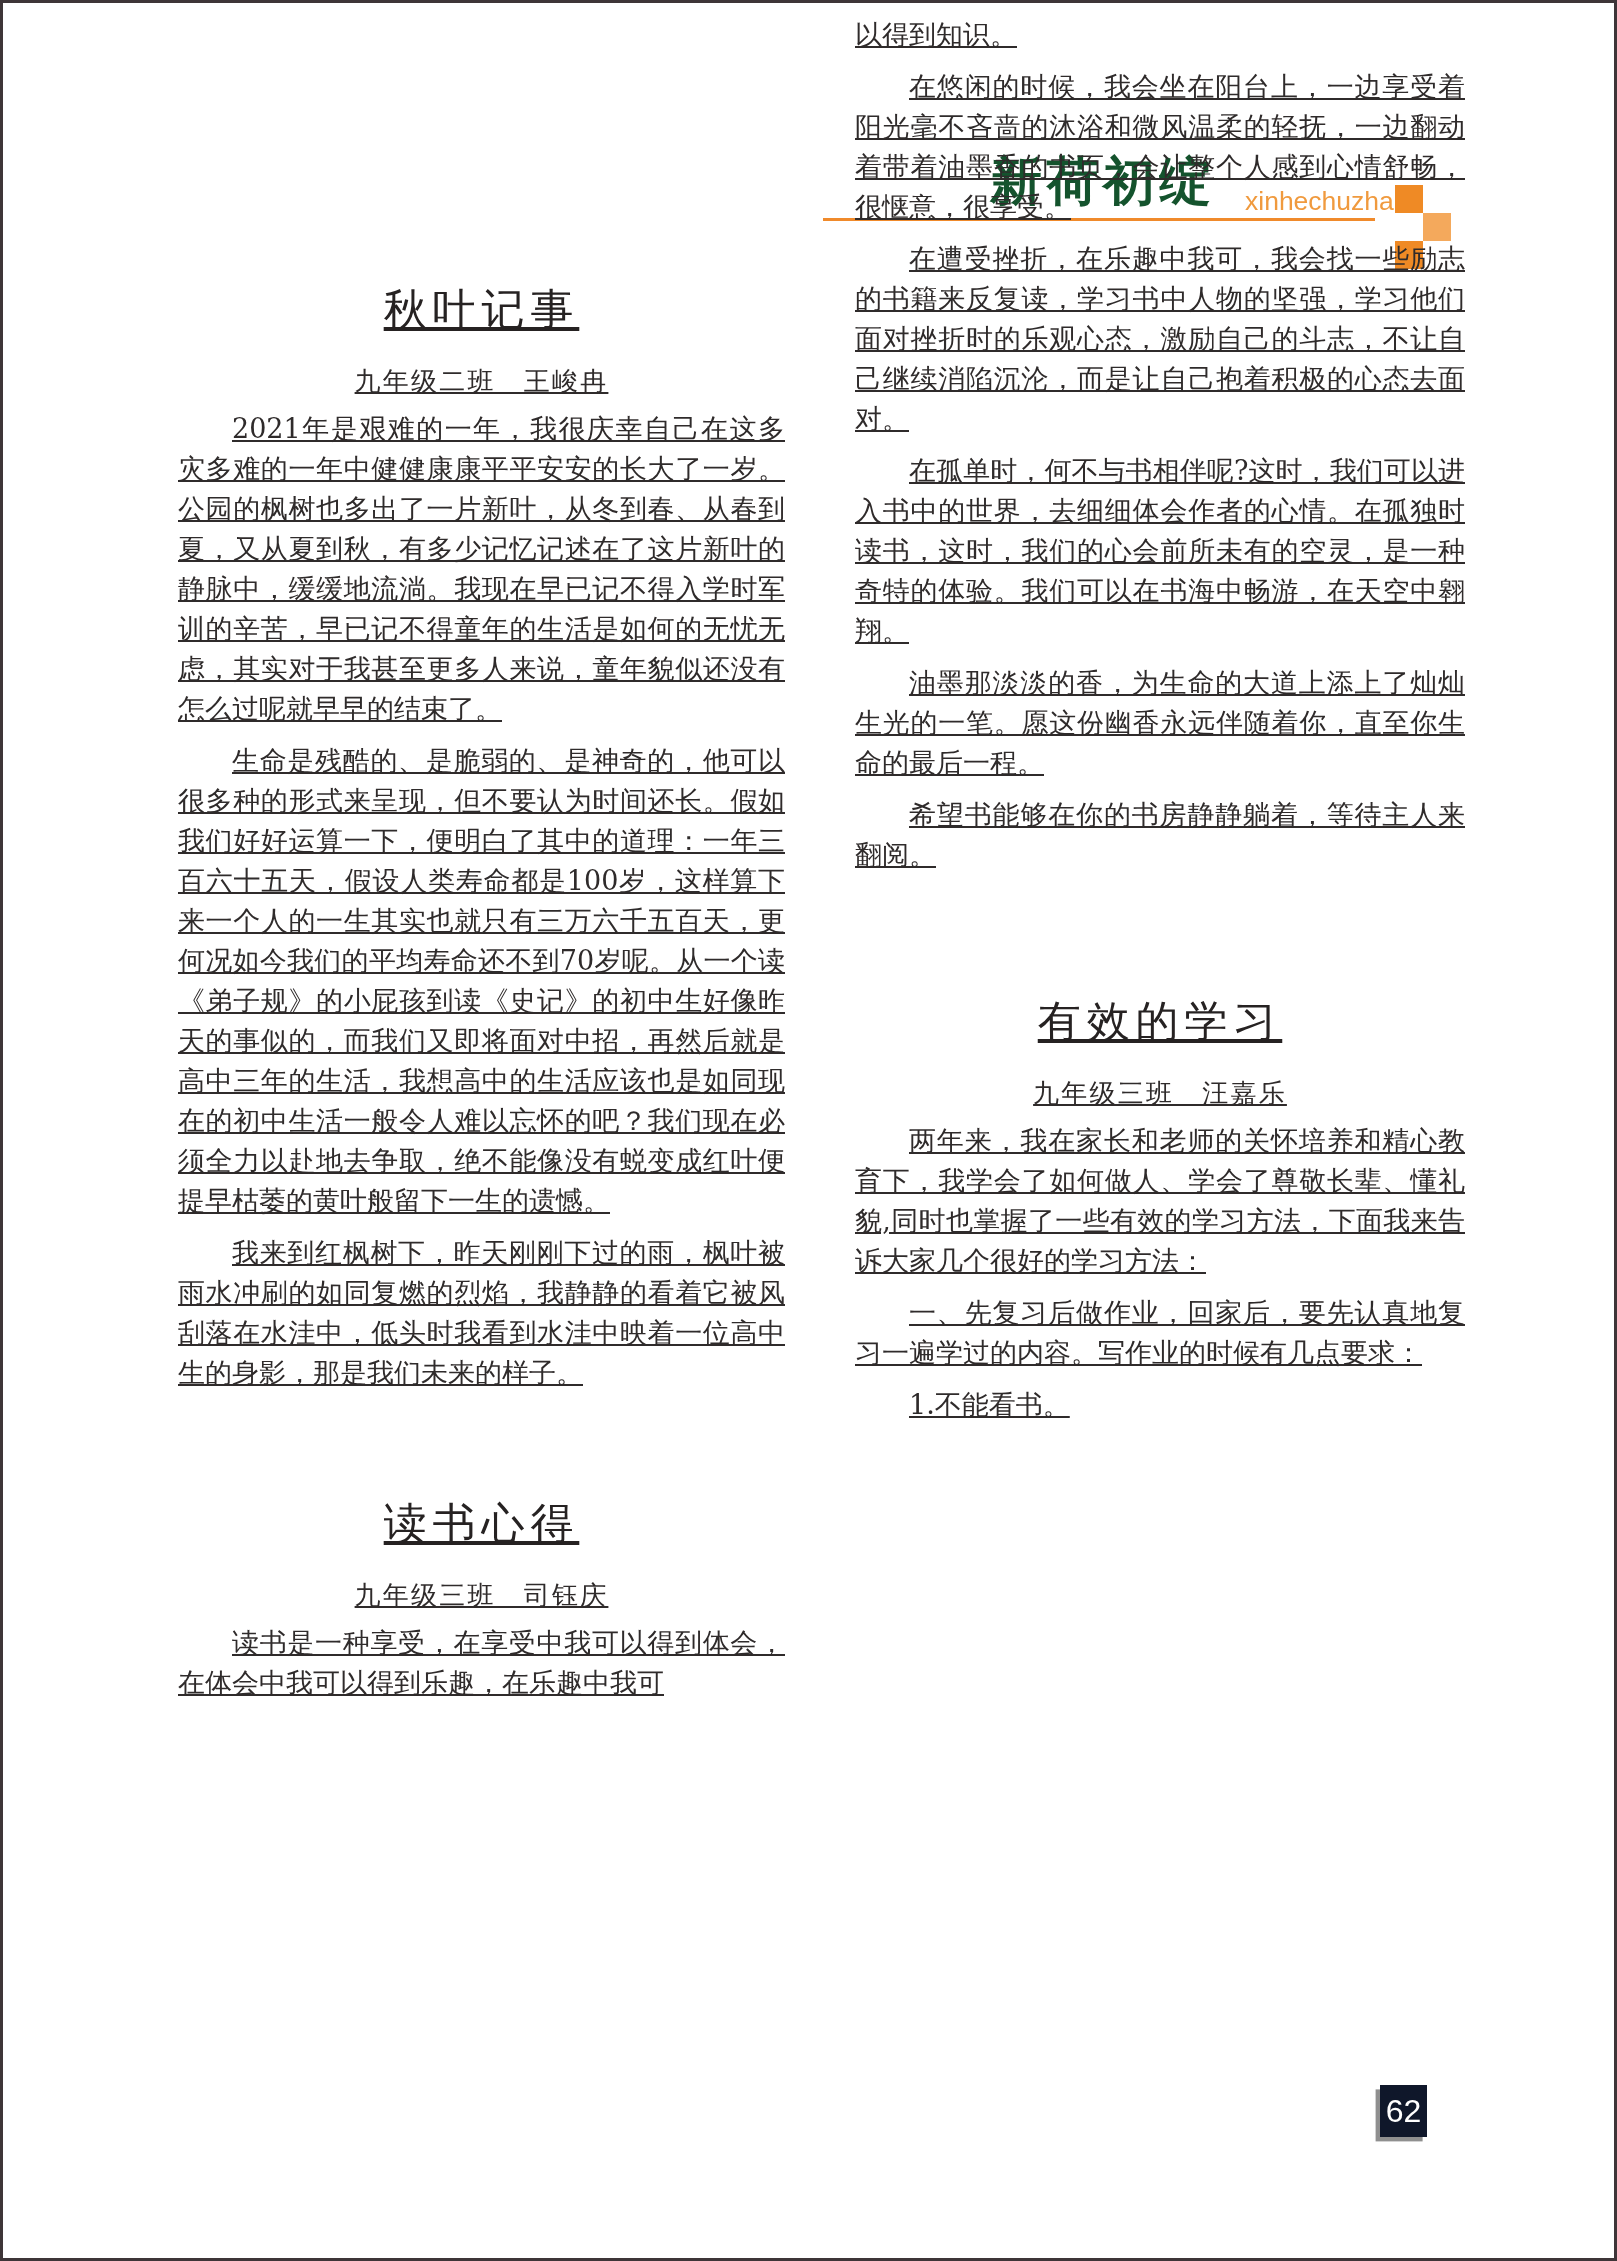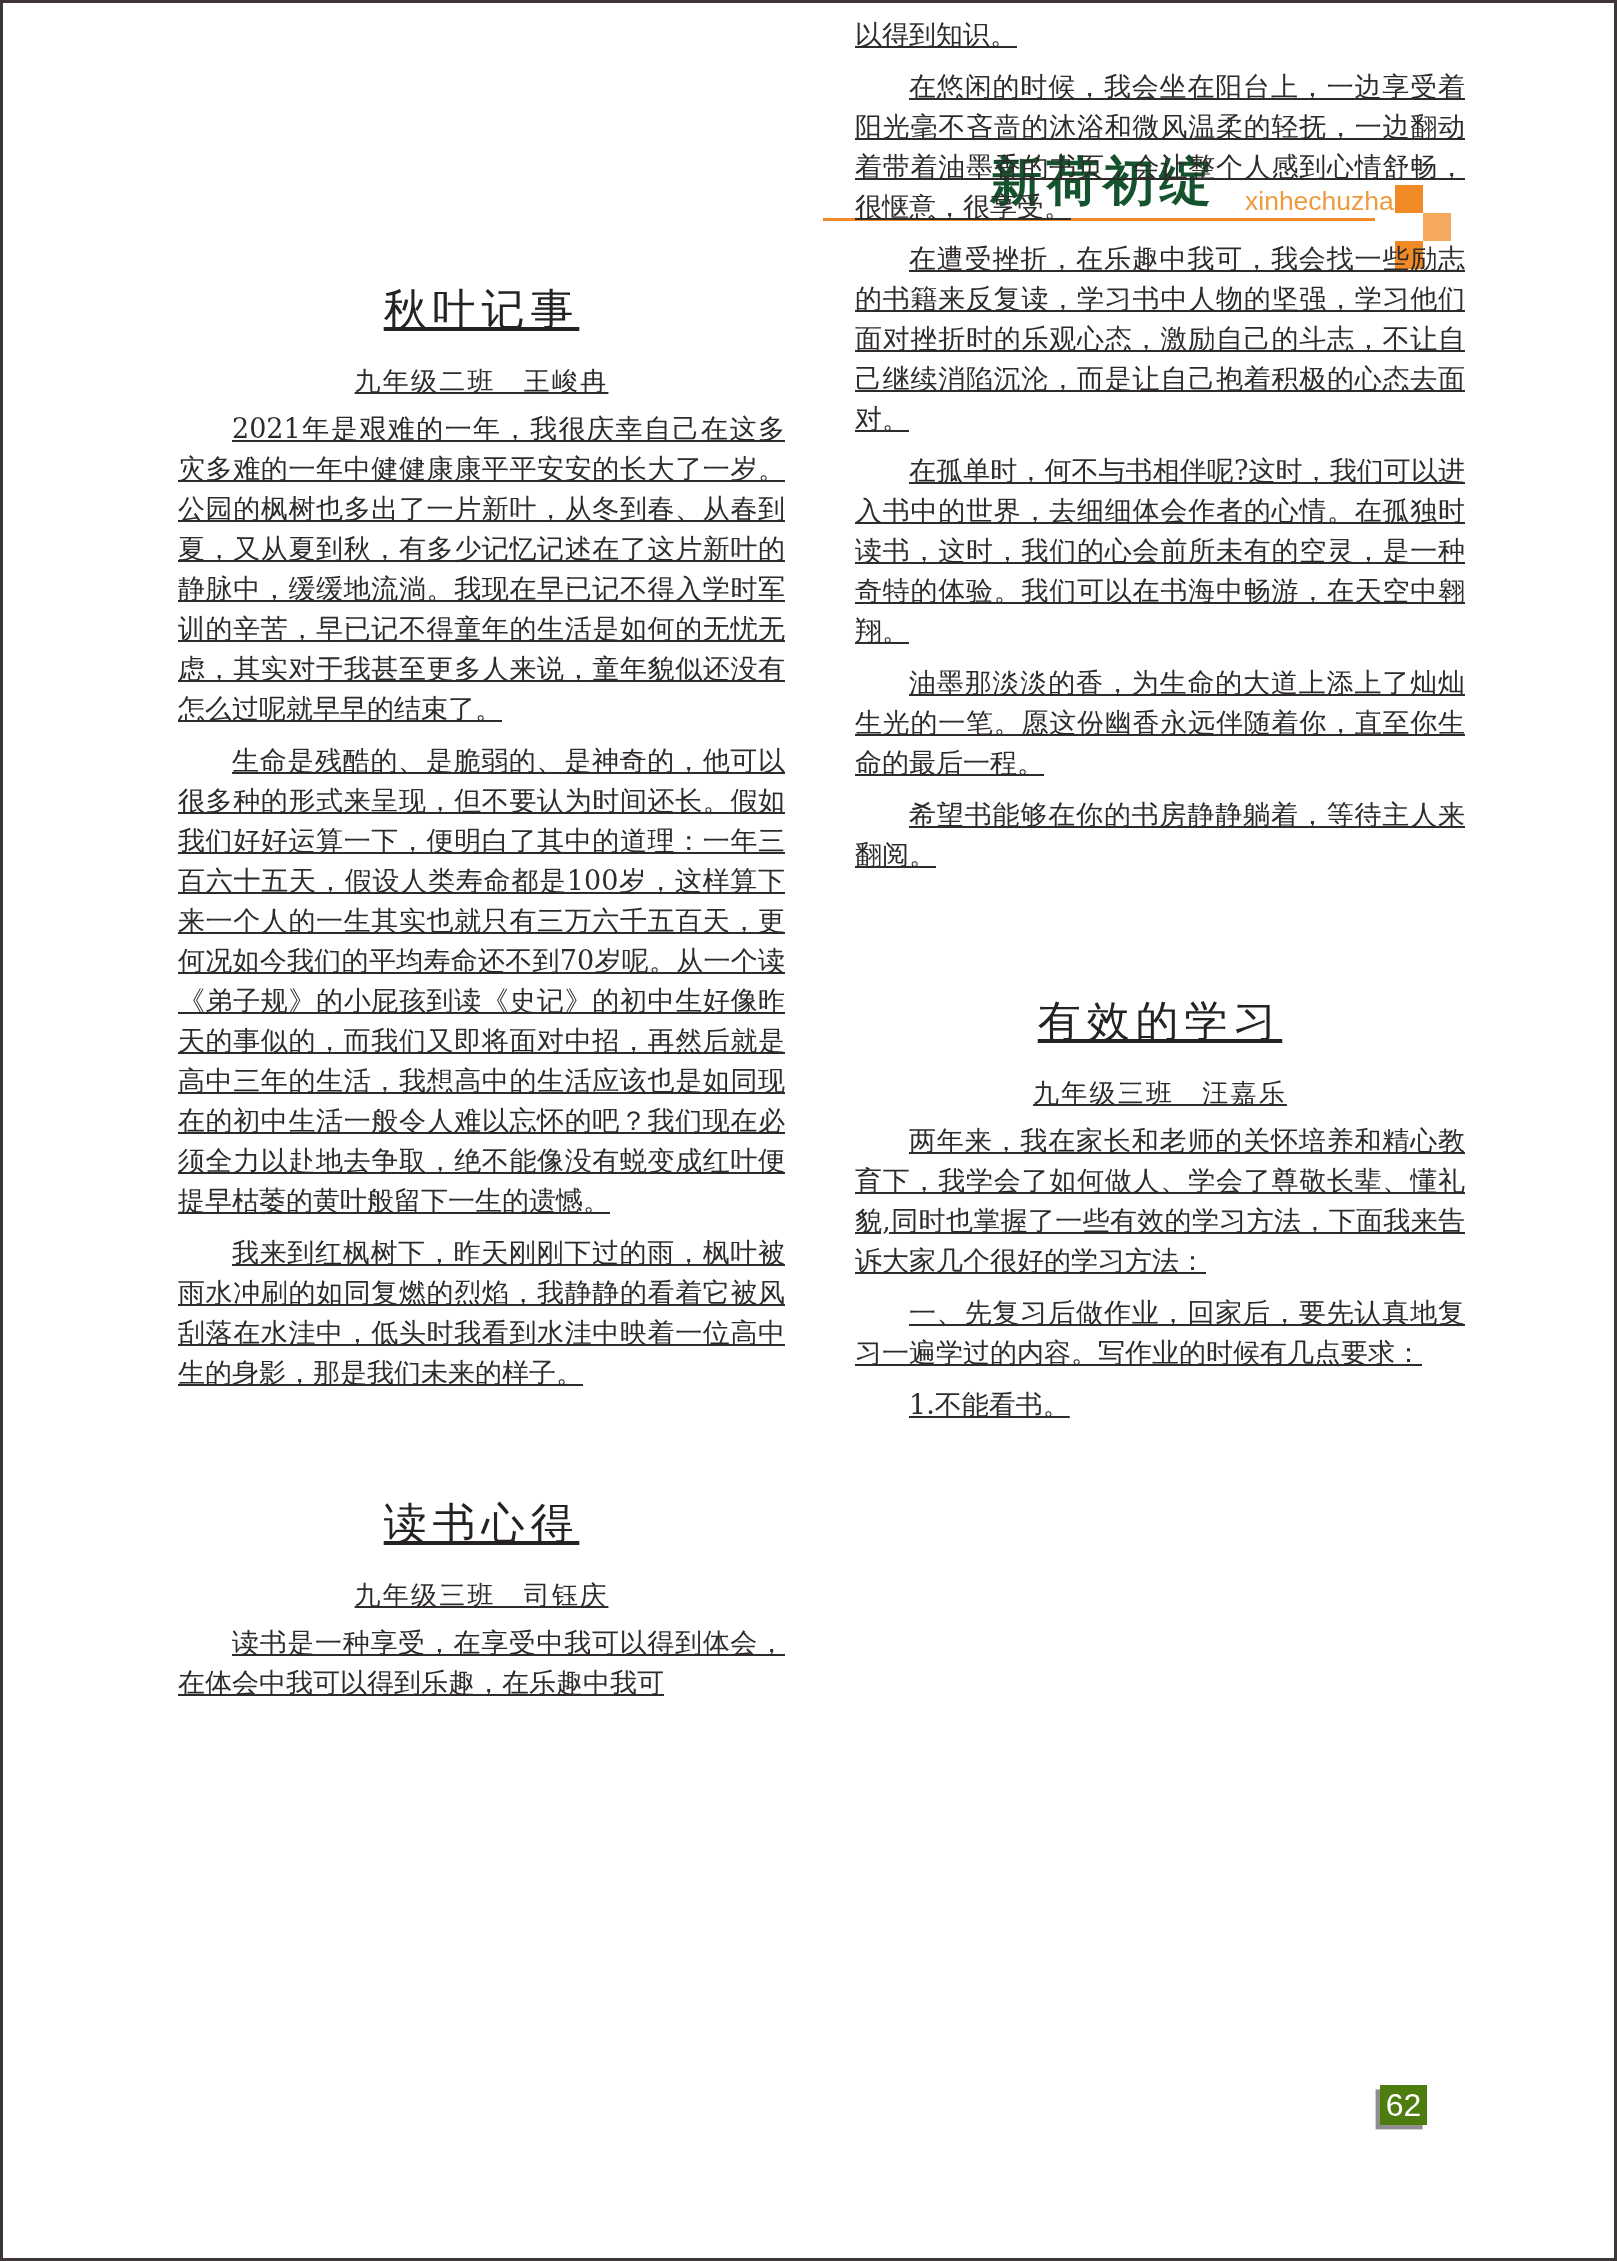--- a/index.html
+++ b/index.html
@@ -61,22 +61,22 @@
   .mt-para-after-byline{margin-top:79px;}
   .mt-title2{margin-top:104px;}
   .mt-para-after-byline2{margin-top:109px;}
   .mt-right-top{margin-top:259px;}
   .mt-title3{margin-top:120px;}
   .mt-para-after-byline3{margin-top:79px;}
 
   
   .page-num{
     position:absolute;left:1377px;top:2082px;
-    width:47px;height:40px;
-    background:#4d7c0f;
+    width:47px;height:52px;
+    background:#0f172a;
     box-shadow:-4.4px 4.4px 0 #8f8f8f;
     display:flex;align-items:center;justify-content:center;
     font-family:"Liberation Sans", sans-serif;
     font-size:32px;color:#ffffff;
   }
 </style>
 </head>
 <body>
 
 <div class="page">

